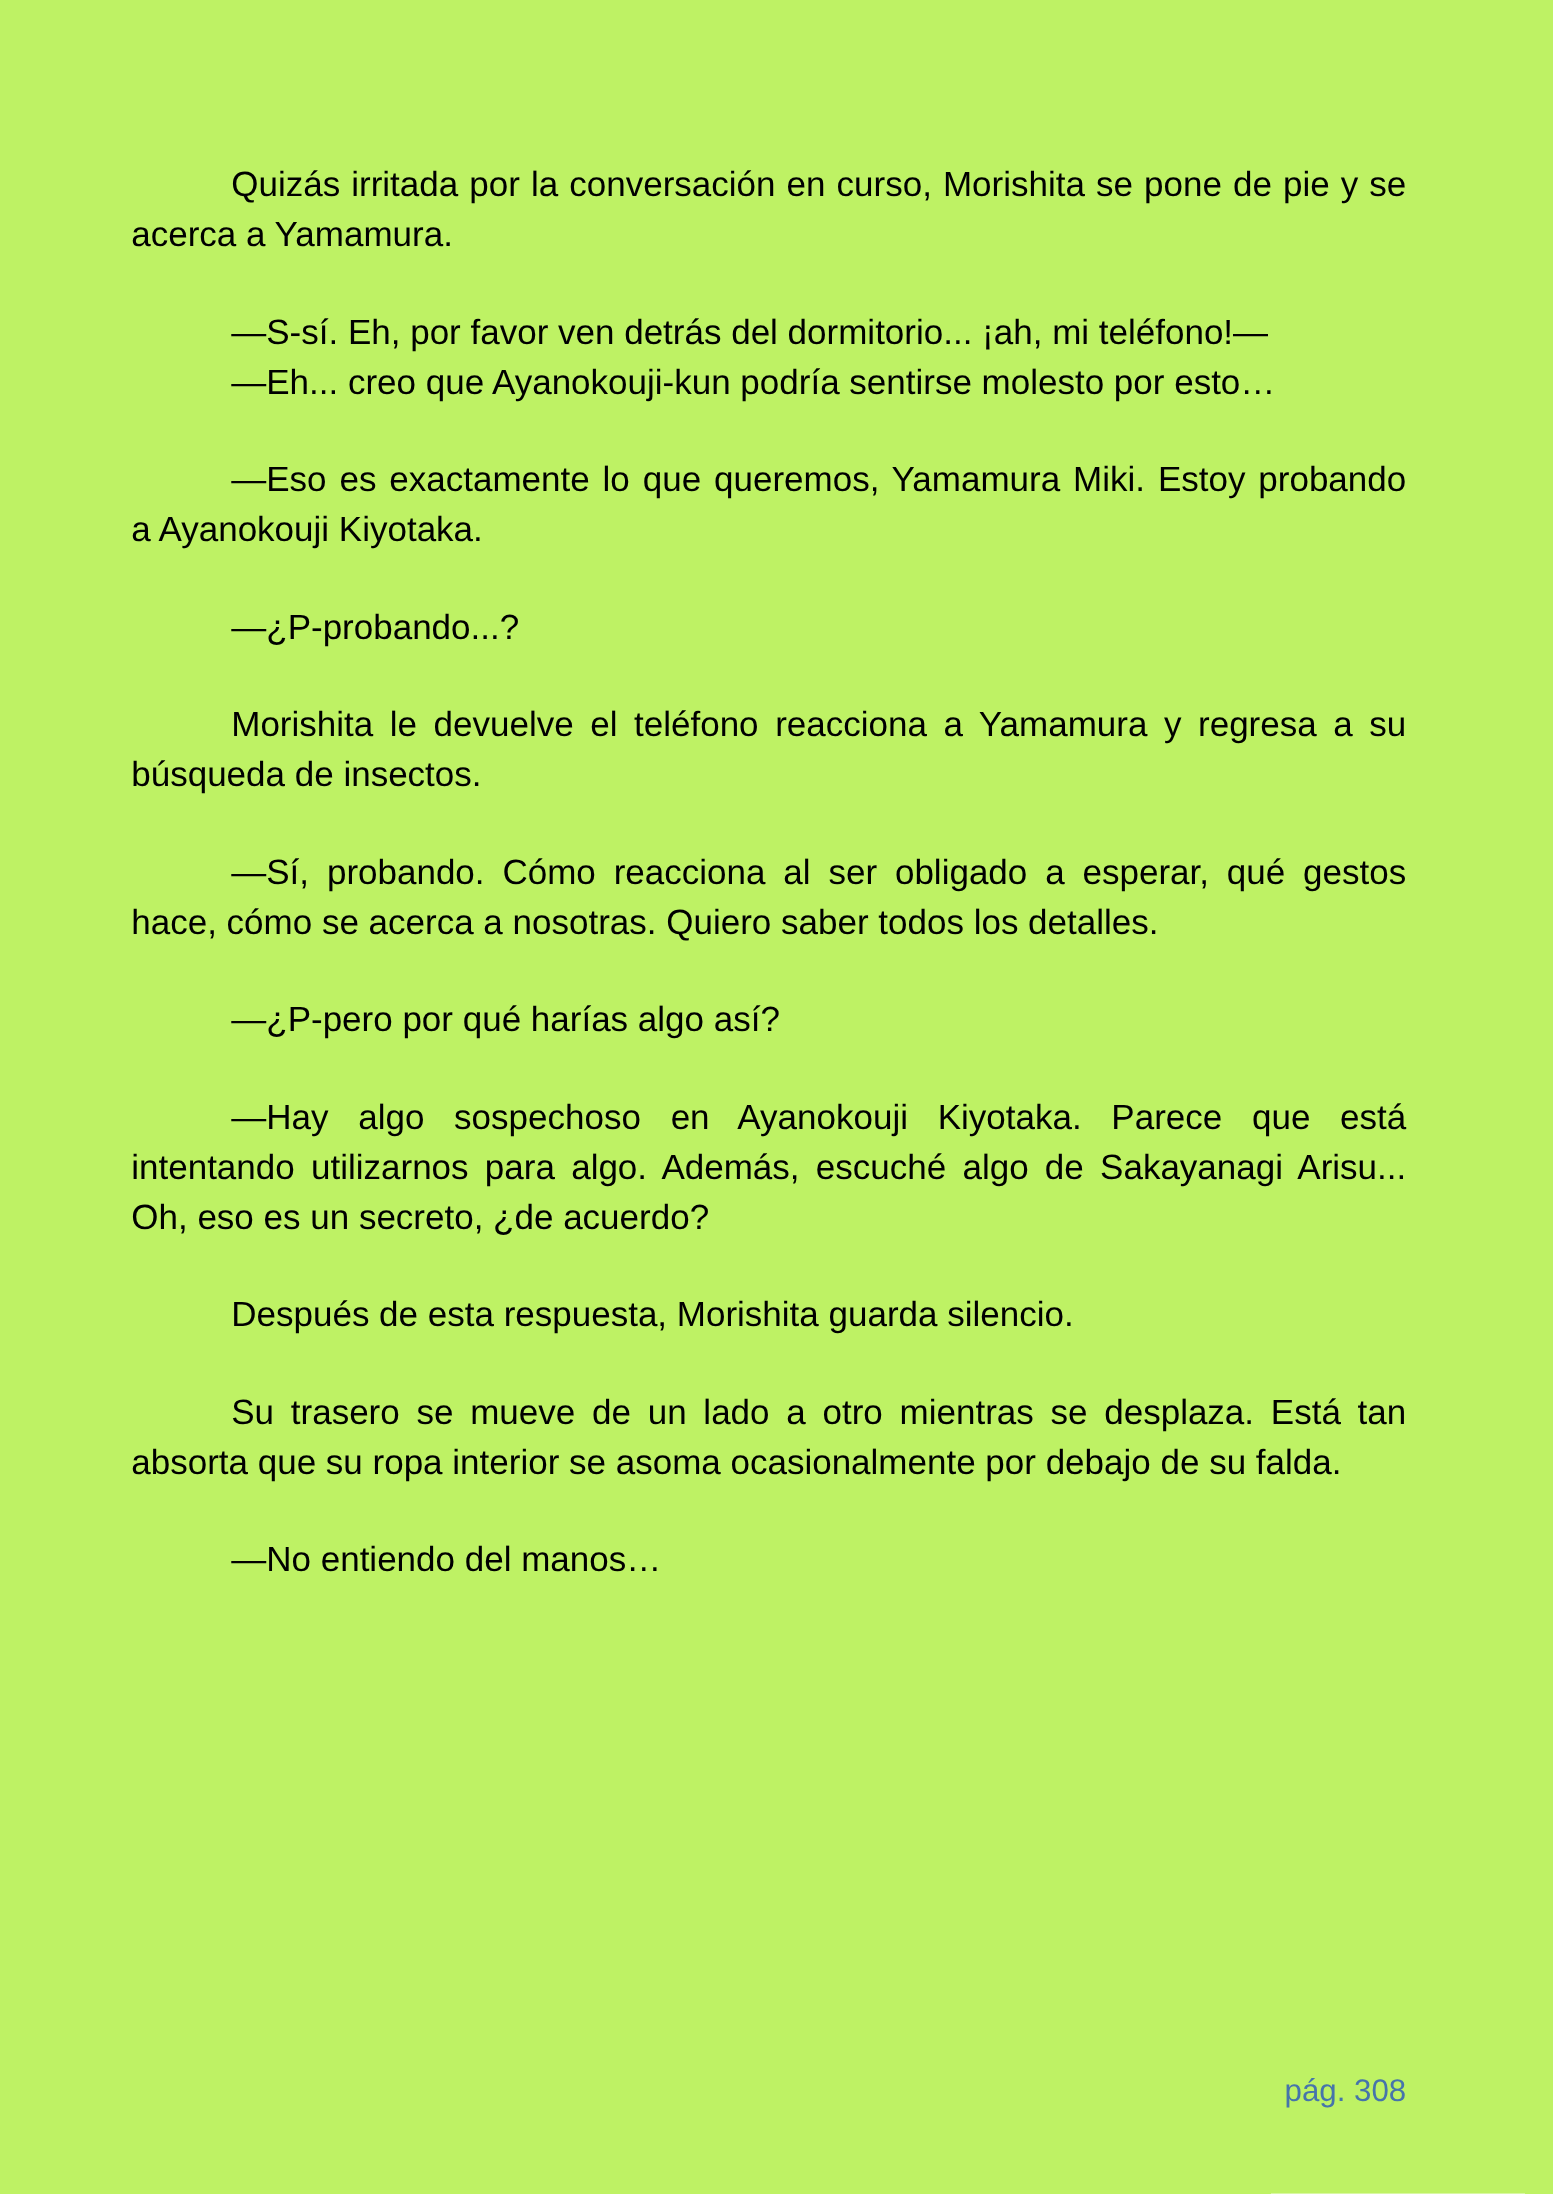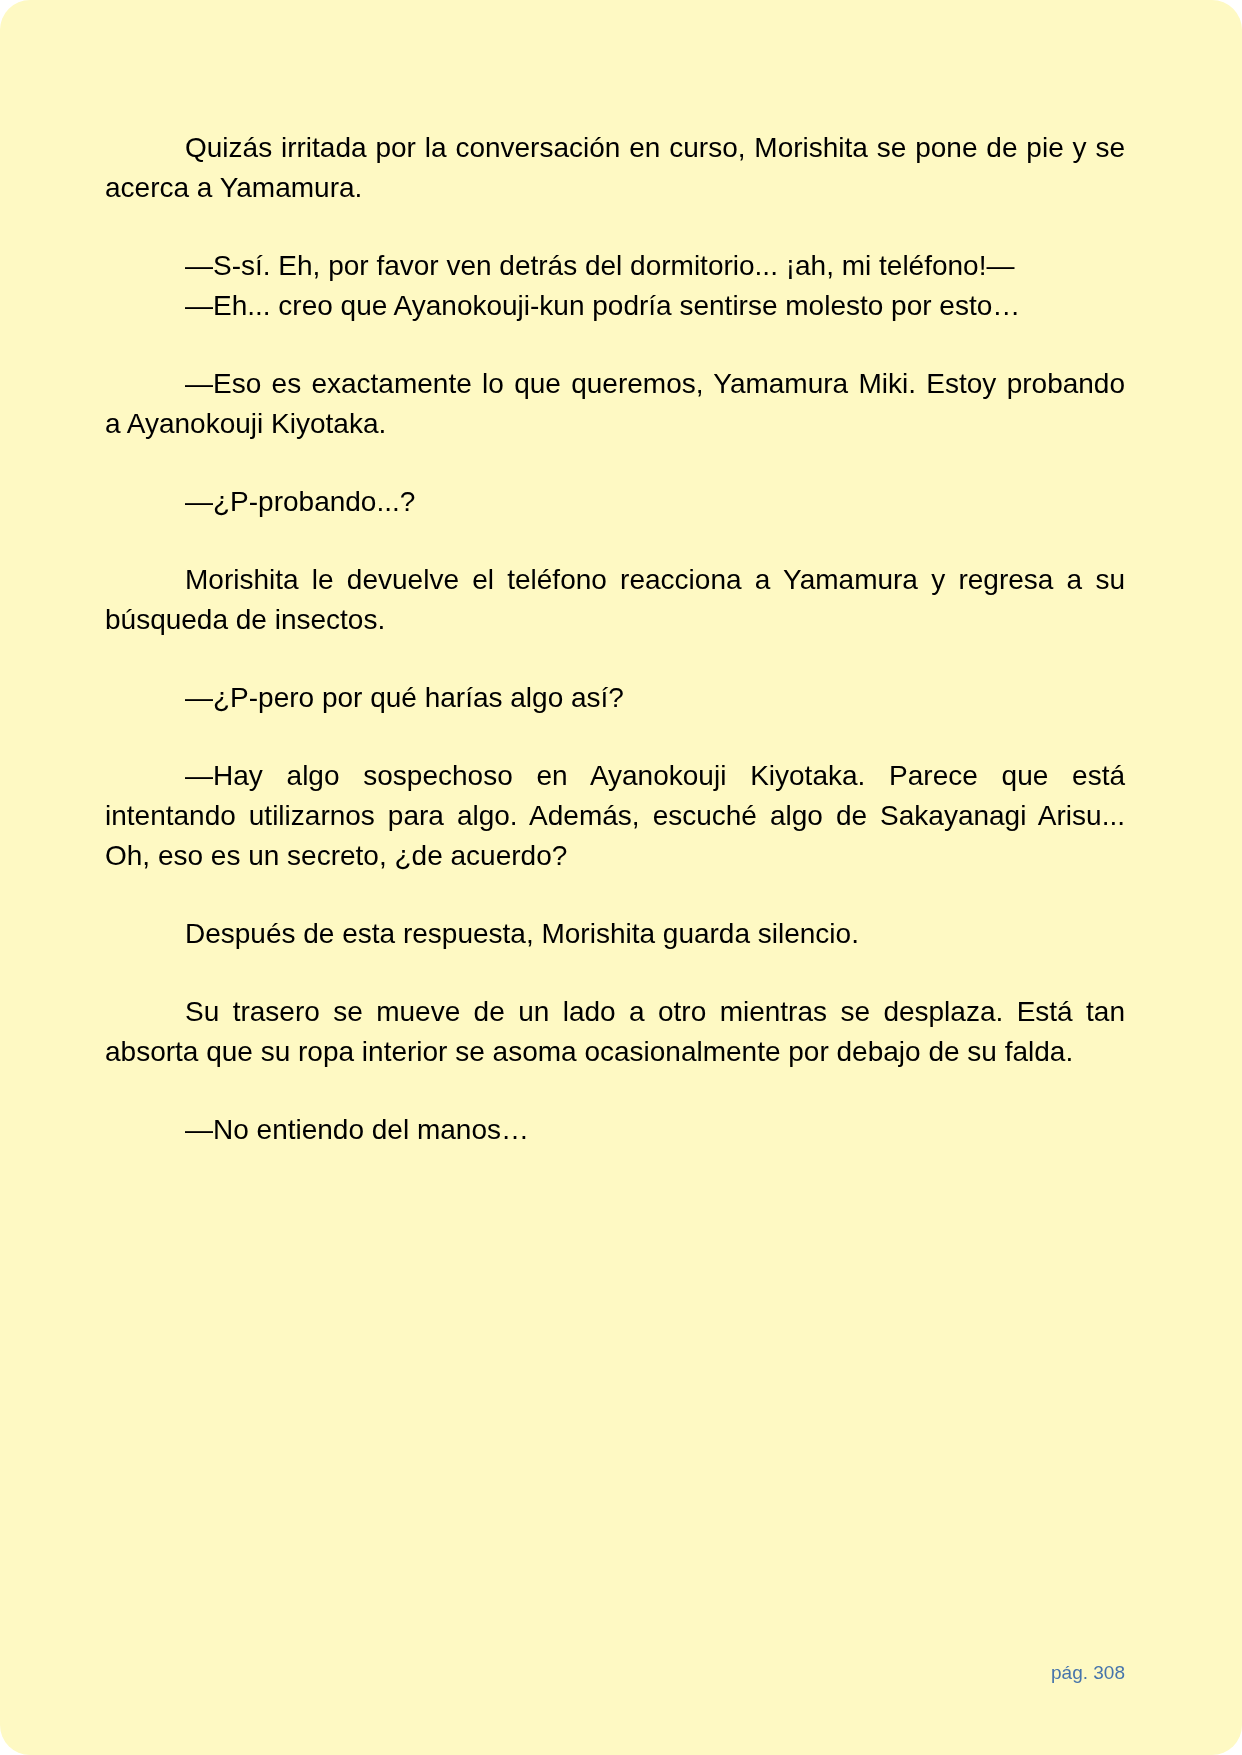--- a/index.html
+++ b/index.html
@@ -29,36 +29,37 @@
     text-align: justify;
     text-justify: inter-word;
     hyphens: none;
   }
   .content p.para.indent { text-indent: 80px; }
   .content p.para.tight  { margin-bottom: 0; }
   .footer {
     position: absolute;
     top: 1659px;
     right: 117px;
-    font-size: 19px;
+    font-size: 25px;
     line-height: 28px;
     font-family: "Liberation Sans", sans-serif;
   }
 </style>
 </head>
 <body>
 
-<div class="page" style="background: #fef9c3; color: rgb(0, 0, 0); border-radius: 30px;">
+<div class="page" style="background: #bef264; color: rgb(0, 0, 0);">
   <main class="content">
       <p class="para indent">Quizás irritada por la conversación en curso, Morishita se pone de pie y se acerca a Yamamura.</p>
       <p class="para indent tight">—S-sí. Eh, por favor ven detrás del dormitorio... ¡ah, mi teléfono!—</p>
       <p class="para indent">—Eh... creo que Ayanokouji-kun podría sentirse molesto por esto…</p>
       <p class="para indent">—Eso es exactamente lo que queremos, Yamamura Miki. Estoy probando a Ayanokouji Kiyotaka.</p>
       <p class="para indent">—¿P-probando...?</p>
       <p class="para indent">Morishita le devuelve el teléfono reacciona a Yamamura y regresa a su búsqueda de insectos.</p>
+      <p class="para indent">—Sí, probando. Cómo reacciona al ser obligado a esperar, qué gestos hace, cómo se acerca a nosotras. Quiero saber todos los detalles.</p>
       <p class="para indent">—¿P-pero por qué harías algo así?</p>
       <p class="para indent">—Hay algo sospechoso en Ayanokouji Kiyotaka. Parece que está intentando utilizarnos para algo. Además, escuché algo de Sakayanagi Arisu... Oh, eso es un secreto, ¿de acuerdo?</p>
       <p class="para indent">Después de esta respuesta, Morishita guarda silencio.</p>
       <p class="para indent">Su trasero se mueve de un lado a otro mientras se desplaza. Está tan absorta que su ropa interior se asoma ocasionalmente por debajo de su falda.</p>
       <p class="para indent">—No entiendo del manos…</p>
     </main>
   <div class="footer">
     <span style="color: rgb(70, 116, 171);">pág. 308</span>
   </div>
 </div>

